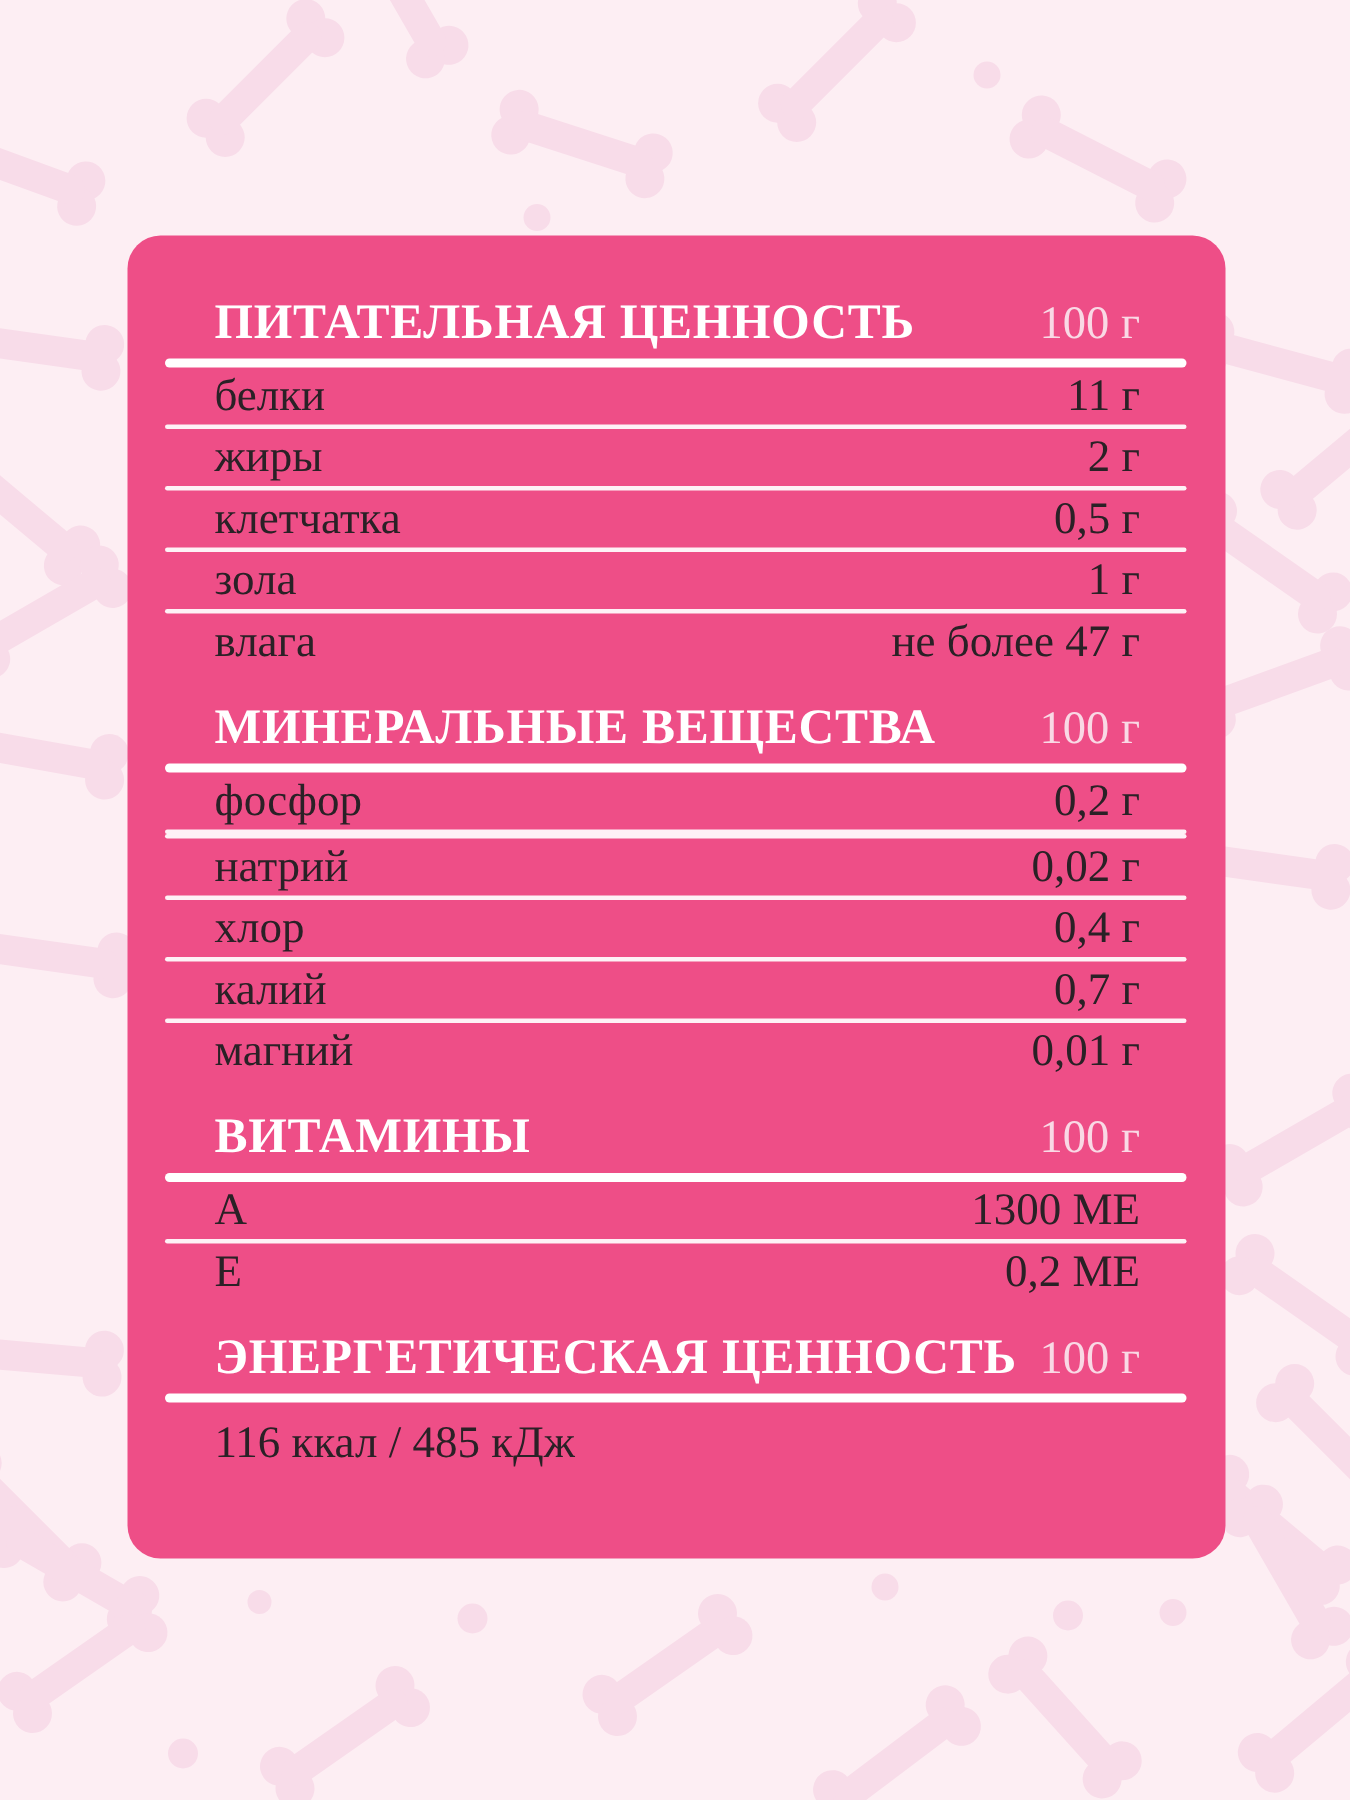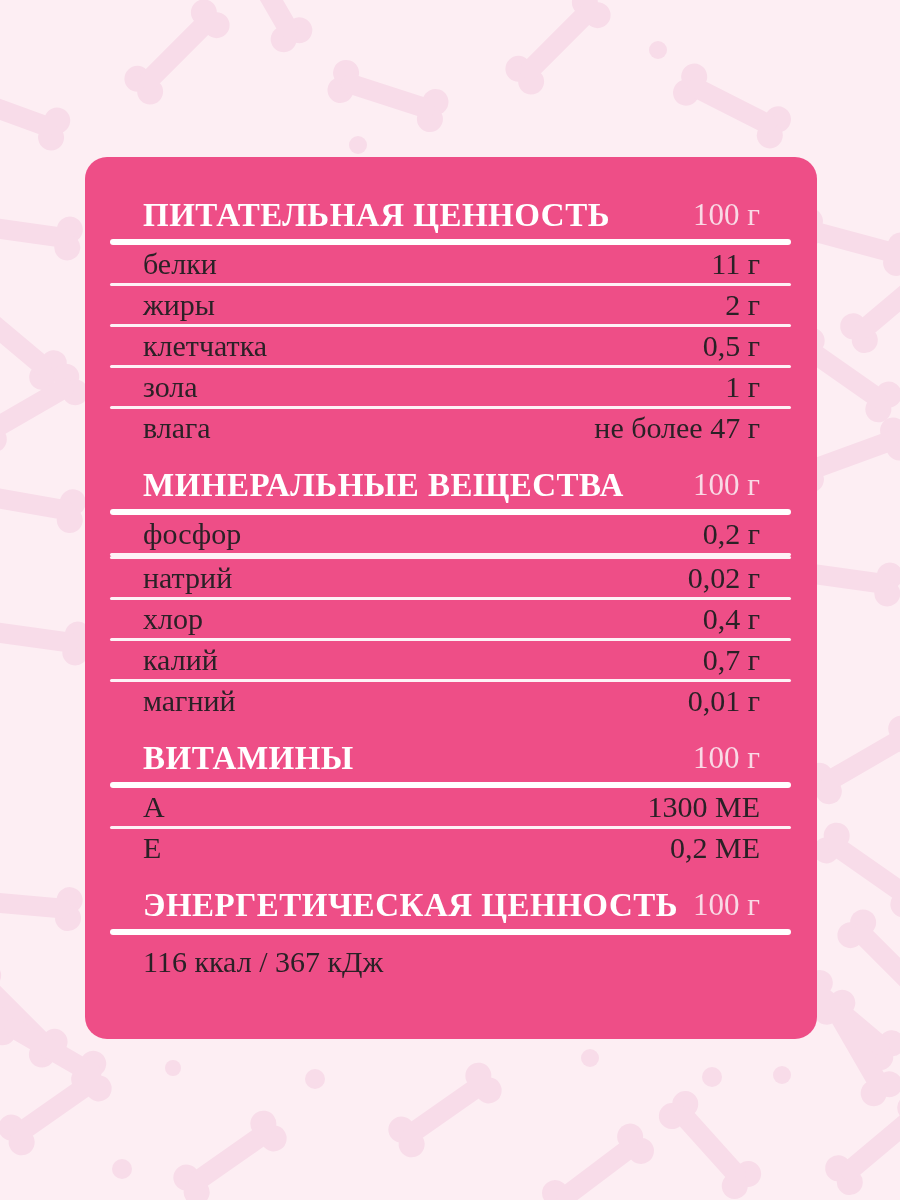--- a/index.html
+++ b/index.html
@@ -529,19 +529,19 @@
   </section>
 
   <section class="section">
     <div class="section-header">
       <span class="section-title">ЭНЕРГЕТИЧЕСКАЯ ЦЕННОСТЬ</span>
       <span class="section-unit">100 г</span>
     </div>
     <div class="line-thick"></div>
     <div class="rows">
   <div class="row single">
-    <span class="row-label">116 ккал / 367 кДж</span>
+    <span class="row-label">116 ккал / 485 кДж</span>
     <span class="row-value"></span>
   </div>
 </div>
   </section>
 </div>
 </div>
 
 </body></html>

